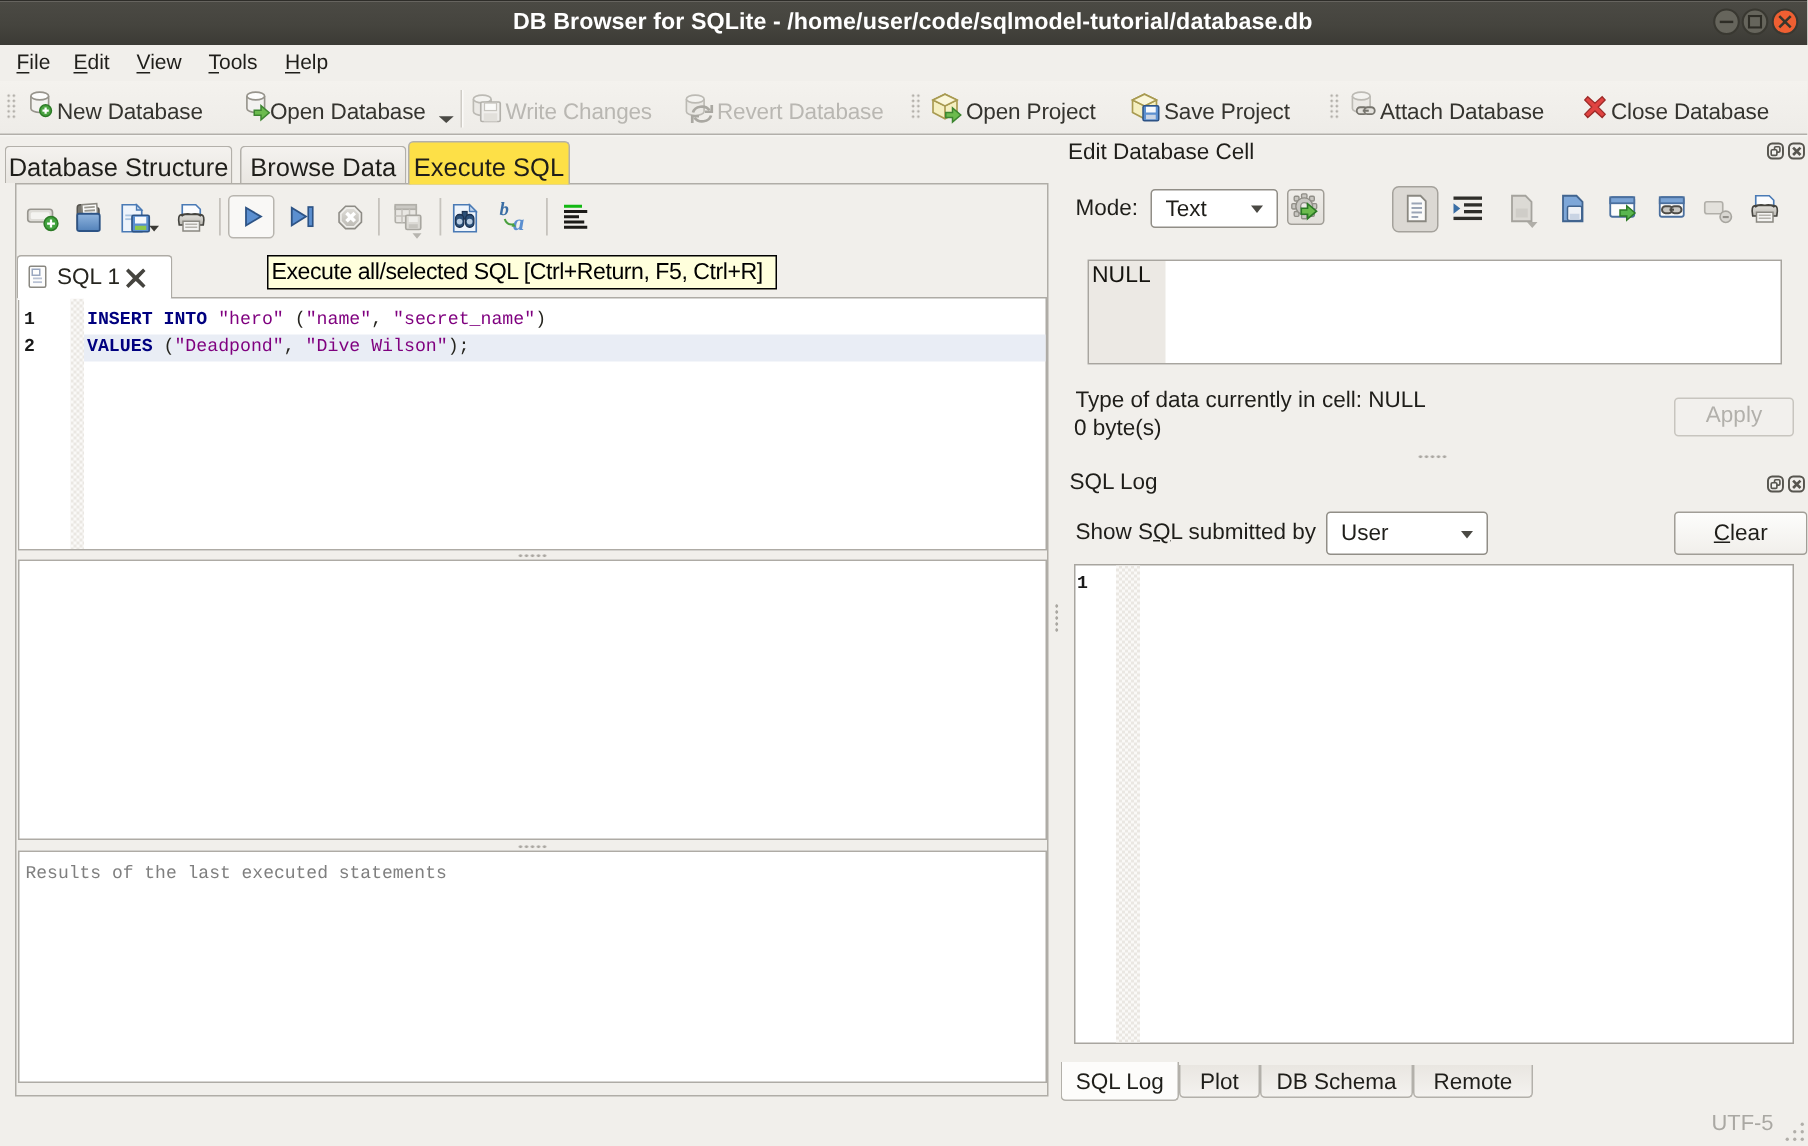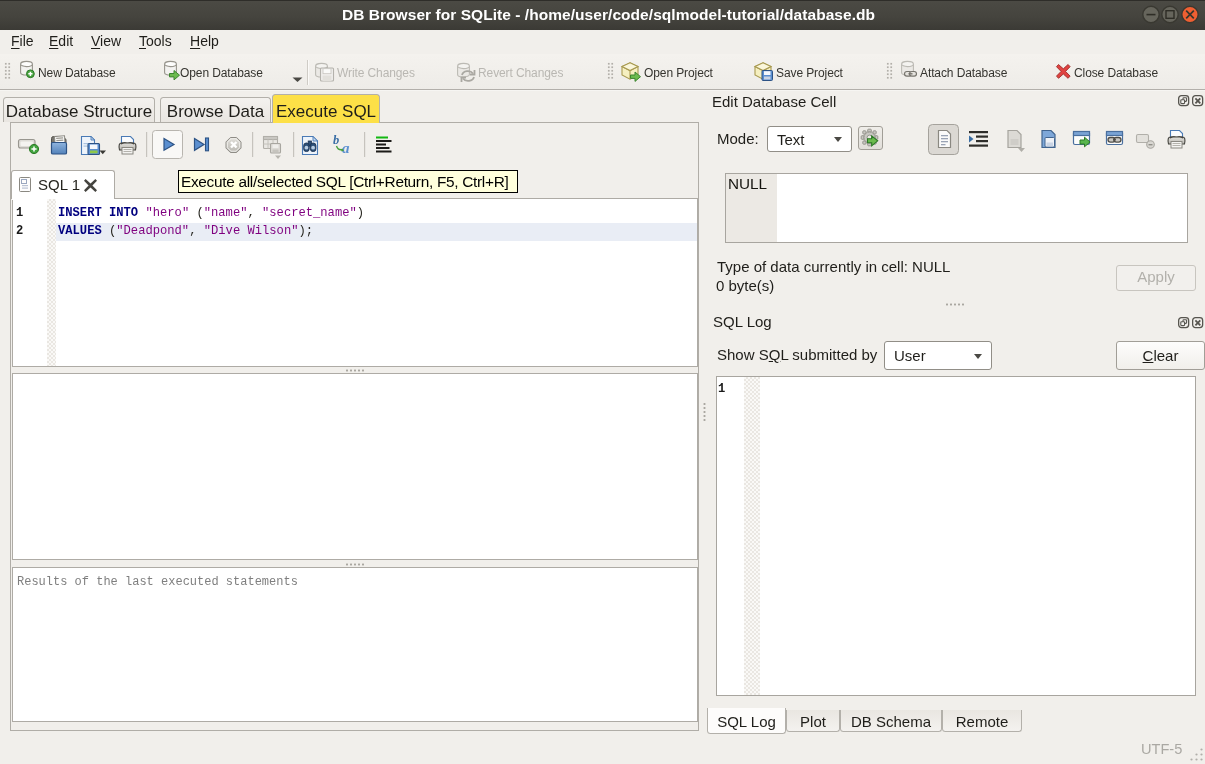--- a/index.html
+++ b/index.html
@@ -8,21 +8,21 @@
 .abs{position:absolute}
 
 #titlebar{position:absolute;left:0;top:0;width:1205px;height:30px;background:linear-gradient(to bottom,#4b4a44 0%,#45443e 55%,#3b3a35 100%);border-top:1px solid #2e2d29}
 #title{position:absolute;left:6px;top:6px;width:1205px;text-align:center;color:#fff;font-weight:bold;font-size:15.5px;letter-spacing:0.05px}
 
 #menubar{position:absolute;left:0;top:30px;width:1205px;height:24px;background:#f1efeb}
 #menubar span{position:absolute;top:3px;font-size:14px;color:#1f1e1a}
 #menubar u{text-decoration:underline;text-underline-offset:2px}
 
 #toolbar{position:absolute;left:0;top:54px;width:1205px;height:36px;background:linear-gradient(to bottom,#f4f2ee,#eeece8);border-bottom:1px solid #b2afaa;box-shadow:0 1px 0 #f6f5f2}
-.tbtext{position:absolute;top:11.5px;font-size:12px;letter-spacing:-0.1px;color:#35342f}
+.tbtext{position:absolute;top:11.5px;font-size:15px;letter-spacing:-0.1px;color:#35342f}
 .tbtext.dis{color:#b9b7b2}
 .tbsep{position:absolute;top:6px;width:1px;height:25px;background:#cfccc6;box-shadow:1px 0 0 #fbfaf8}
 .tbhandle{position:absolute;top:8px;width:7px;height:18px;background-image:radial-gradient(circle,#b2afa9 0.8px,transparent 1px);background-size:3.5px 3.5px}
 
 .mtab{position:absolute;font-size:17px;color:#1f1e1a;border:1px solid #b3b0aa;border-bottom:none;border-radius:3.5px 3.5px 0 0;text-align:center}
 .mtab.inactive{top:97px;height:25px;background:linear-gradient(to bottom,#f4f2ef,#e9e6e1);padding-top:4px}
 .mtab.active{top:94px;height:29px;background:#fde047;padding-top:7px;z-index:3}
 
 #lpane{position:absolute;left:10px;top:122px;width:689px;height:609px;border:1px solid #b0ada7;background:#f1efeb}
 .panel{position:absolute;background:#fff;border:1px solid #aeaba5}
@@ -69,21 +69,21 @@
   <span style="left:139px"><u>T</u>ools</span>
   <span style="left:190px"><u>H</u>elp</span>
 </div>
 
 <div id="toolbar">
   <div class="tbhandle" style="left:4px"></div>
   <div class="tbtext" style="left:38px">New Database</div>
   <div class="tbtext" style="left:180px">Open Database</div>
   <div class="tbsep" style="left:307px"></div>
   <div class="tbtext dis" style="left:337px">Write Changes</div>
-  <div class="tbtext dis" style="left:478px">Revert Changes</div>
+  <div class="tbtext dis" style="left:478px">Revert Database</div>
   <div class="tbhandle" style="left:607px"></div>
   <div class="tbtext" style="left:644px">Open Project</div>
   <div class="tbtext" style="left:776px">Save Project</div>
   <div class="tbhandle" style="left:886px"></div>
   <div class="tbtext" style="left:920px">Attach Database</div>
   <div class="tbtext" style="left:1074px">Close Database</div>
 </div>
 <svg id="tbicons" class="abs" style="left:0;top:54px" width="1205" height="37" viewBox="0 0 1205 37">
 <defs>
   <g id="cyl">

